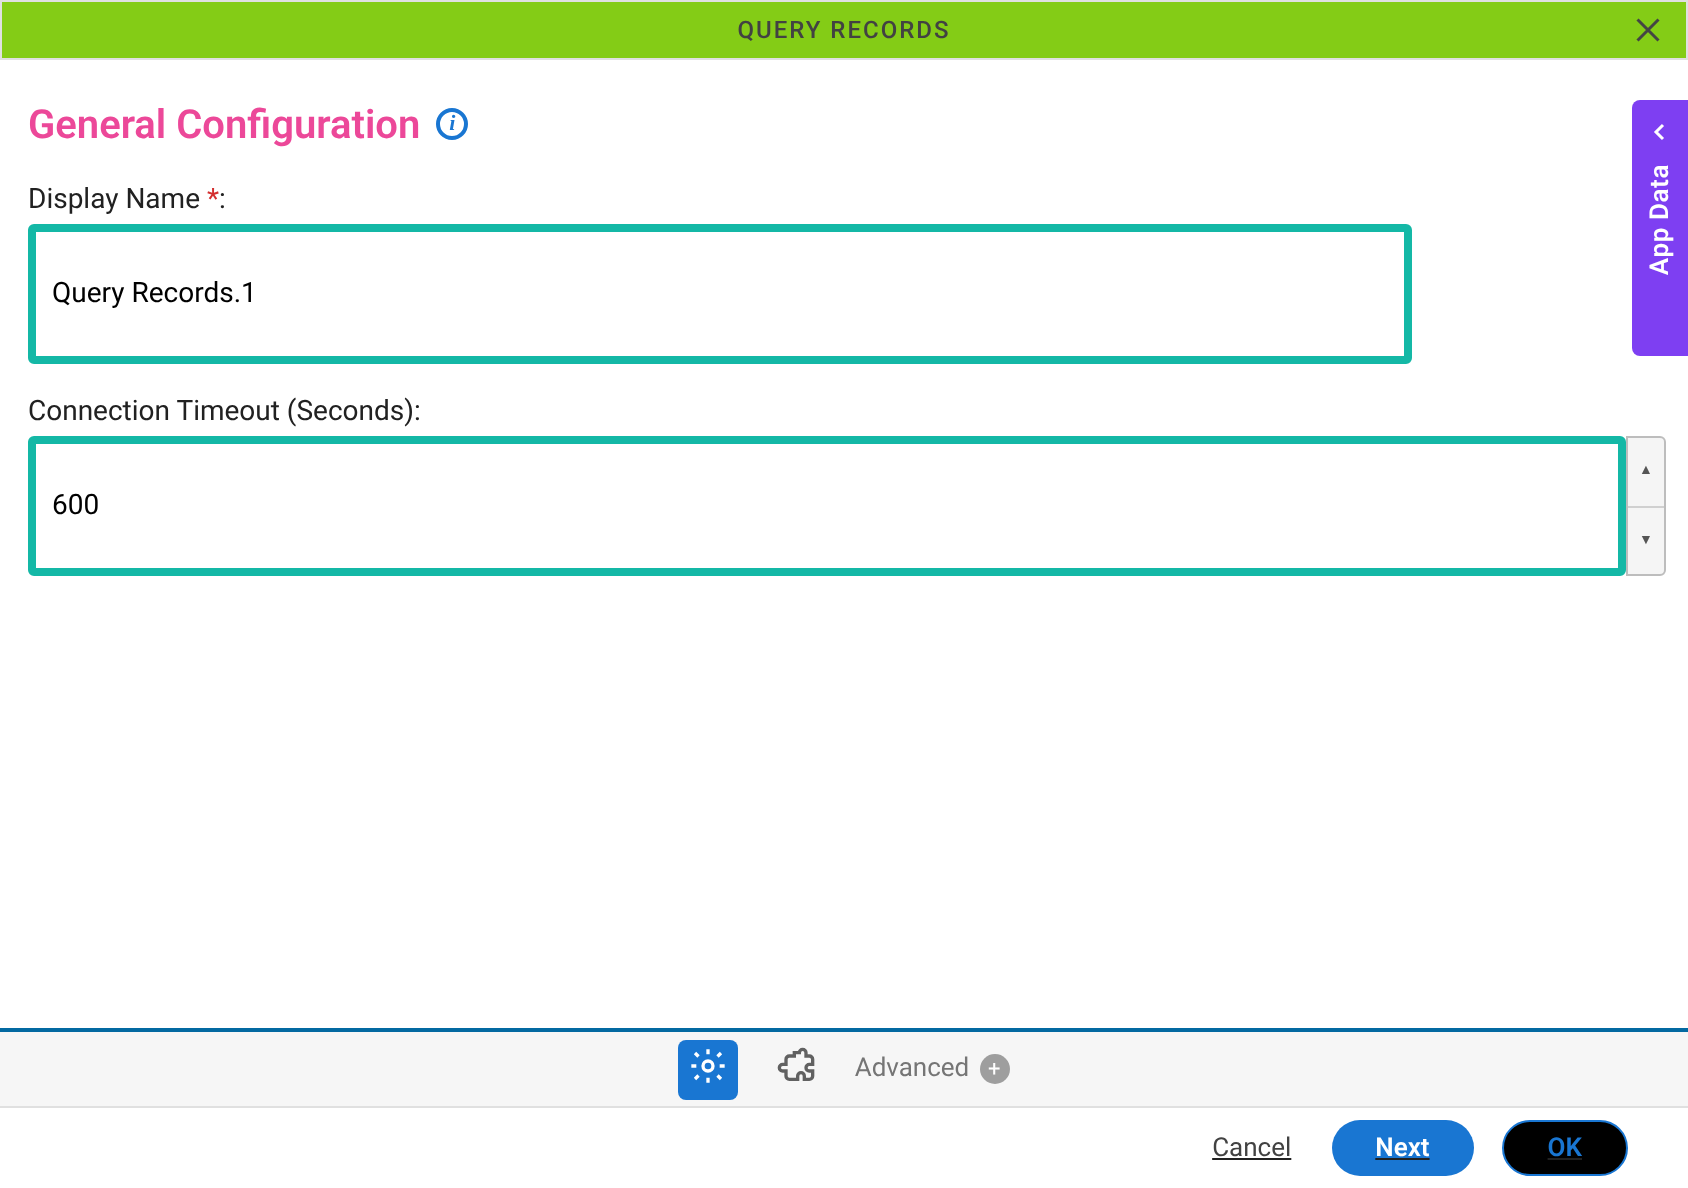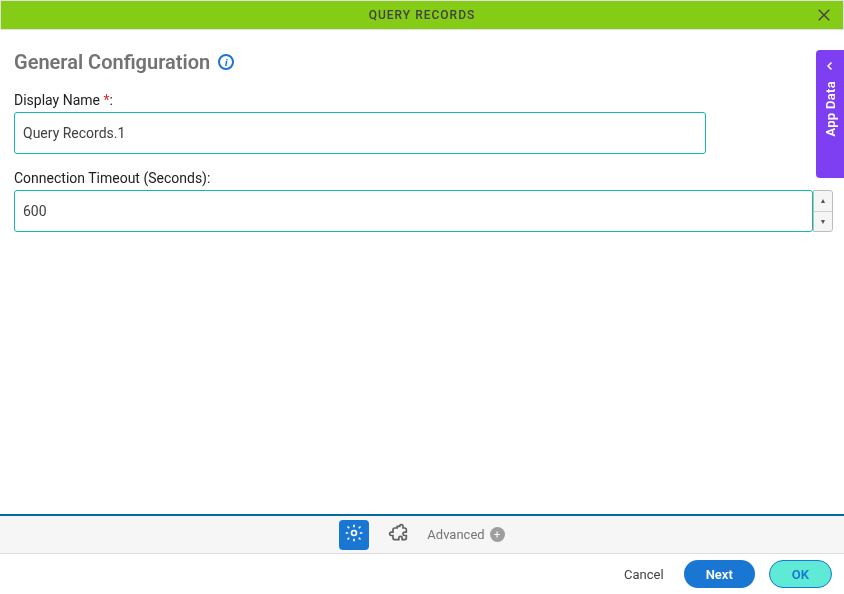--- a/index.html
+++ b/index.html
@@ -39,21 +39,21 @@
   }
   .section-header {
     display: flex;
     align-items: center;
     gap: 8px;
     margin-bottom: 18px;
   }
   .section-header h2 {
     font-size: 20px;
     font-weight: 600;
-    color: #737373;
+    color: #ec4899;
   }
   .info-icon {
     width: 16px; height: 16px;
     border: 2px solid #1976d2;
     border-radius: 50%;
     color: #1976d2;
     font-size: 11px;
     font-weight: 700;
     display: flex;
     align-items: center;
@@ -65,26 +65,26 @@
   .field { margin-bottom: 16px; }
   .field-label {
     font-size: 14px;
     color: #212121;
     margin-bottom: 4px;
     display: block;
   }
   .req { color: #d32f2f; }
   .field input[type=text], .field textarea {
     width: 692px;
-    border: 1px solid #14b8a6;
+    border: 4px solid #14b8a6;
     border-radius: 3px;
-    padding: 12px 8px;
+    padding: 23px 8px;
     font-size: 14px;
     font-family: inherit;
-    color: #404040;
+    color: #000000;
   }
   .field textarea { height: 48px; resize: none; }
   .stepper-wrap {
     width: 819px;
     display: flex;
   }
   .stepper-wrap input {
     flex: 1;
     border: 1px solid #bdbdbd;
     border-right: none;
@@ -187,21 +187,22 @@
   }
 
   .footer {
     position: absolute;
     bottom: 0; left: 0; right: 0;
     height: 40px;
     display: flex;
     align-items: center;
     justify-content: flex-end;
     gap: 14px;
-    padding: 0 12px;
+    padding: 0 30px;
+    text-decoration: underline;
   }
   .btn {
     height: 28px;
     padding: 0 22px;
     border-radius: 14px;
     font-size: 13px;
     font-weight: 600;
     cursor: pointer;
     border: none;
     font-family: inherit;
@@ -211,21 +212,21 @@
     color: #424242;
     border-radius: 0;
     padding: 0 6px;
     font-weight: 400;
   }
   .btn-primary {
     background: #1976d2;
     color: #ffffff;
   }
   .btn-outline {
-    background: #5eead4;
+    background: #000000;
     color: #1976d2;
     border: 1.5px solid #1976d2;
   }
 </style>
 </head>
 <body>
 
 <div class="titlebar">
   <div class="titlebar-title">QUERY RECORDS</div>
   <div class="titlebar-close">

